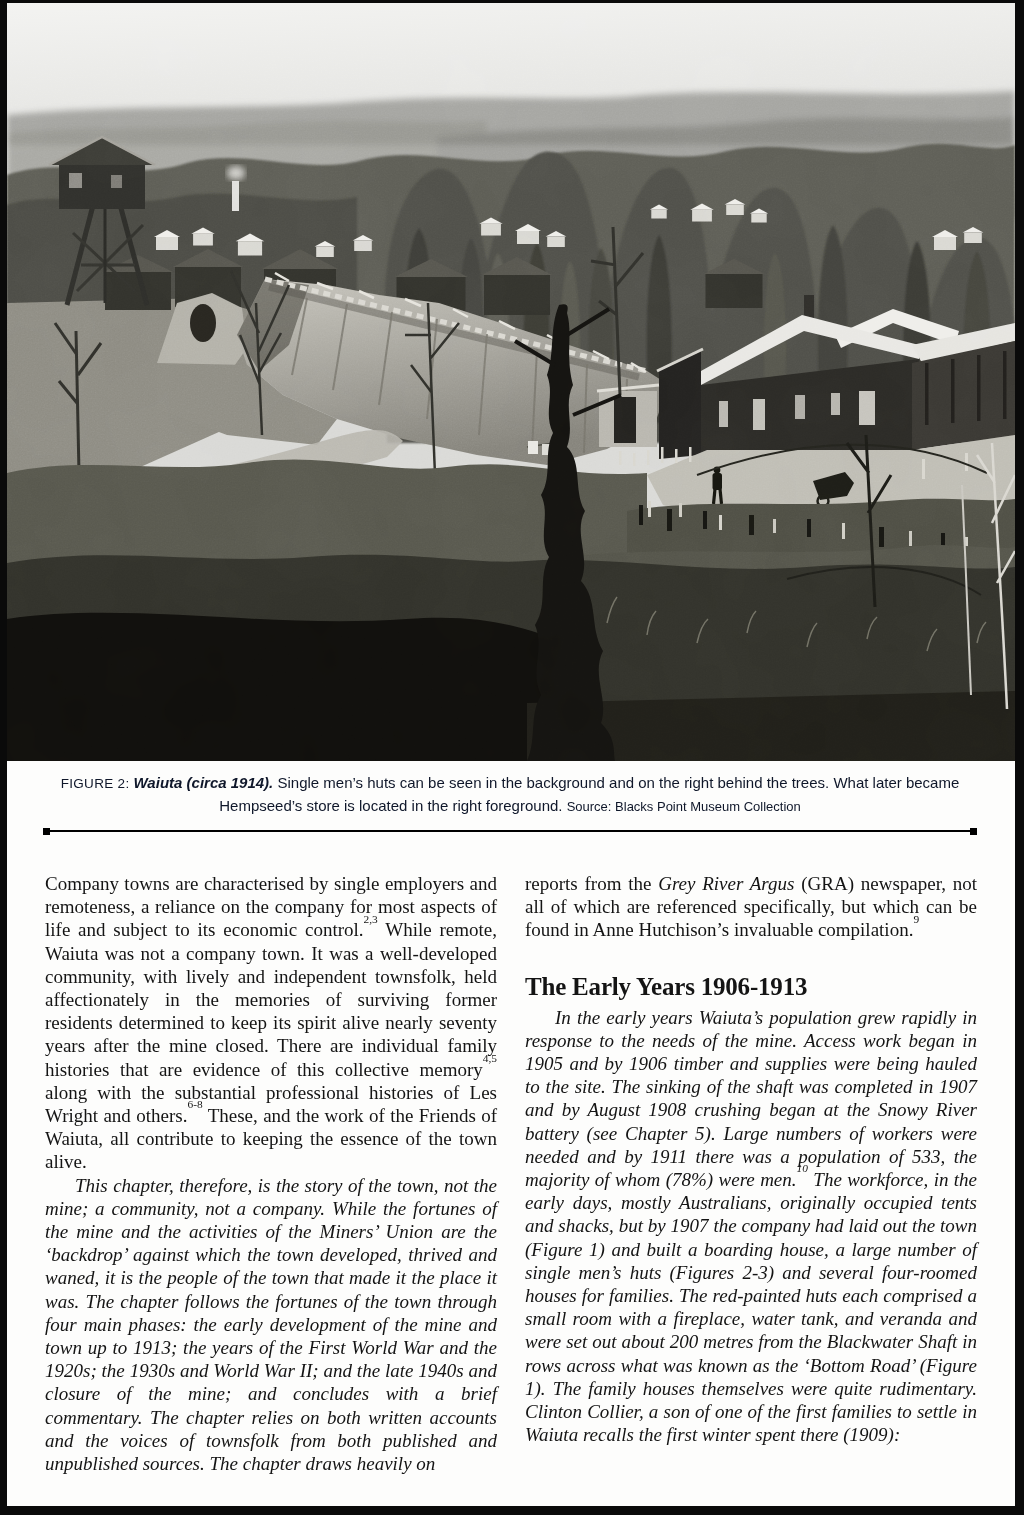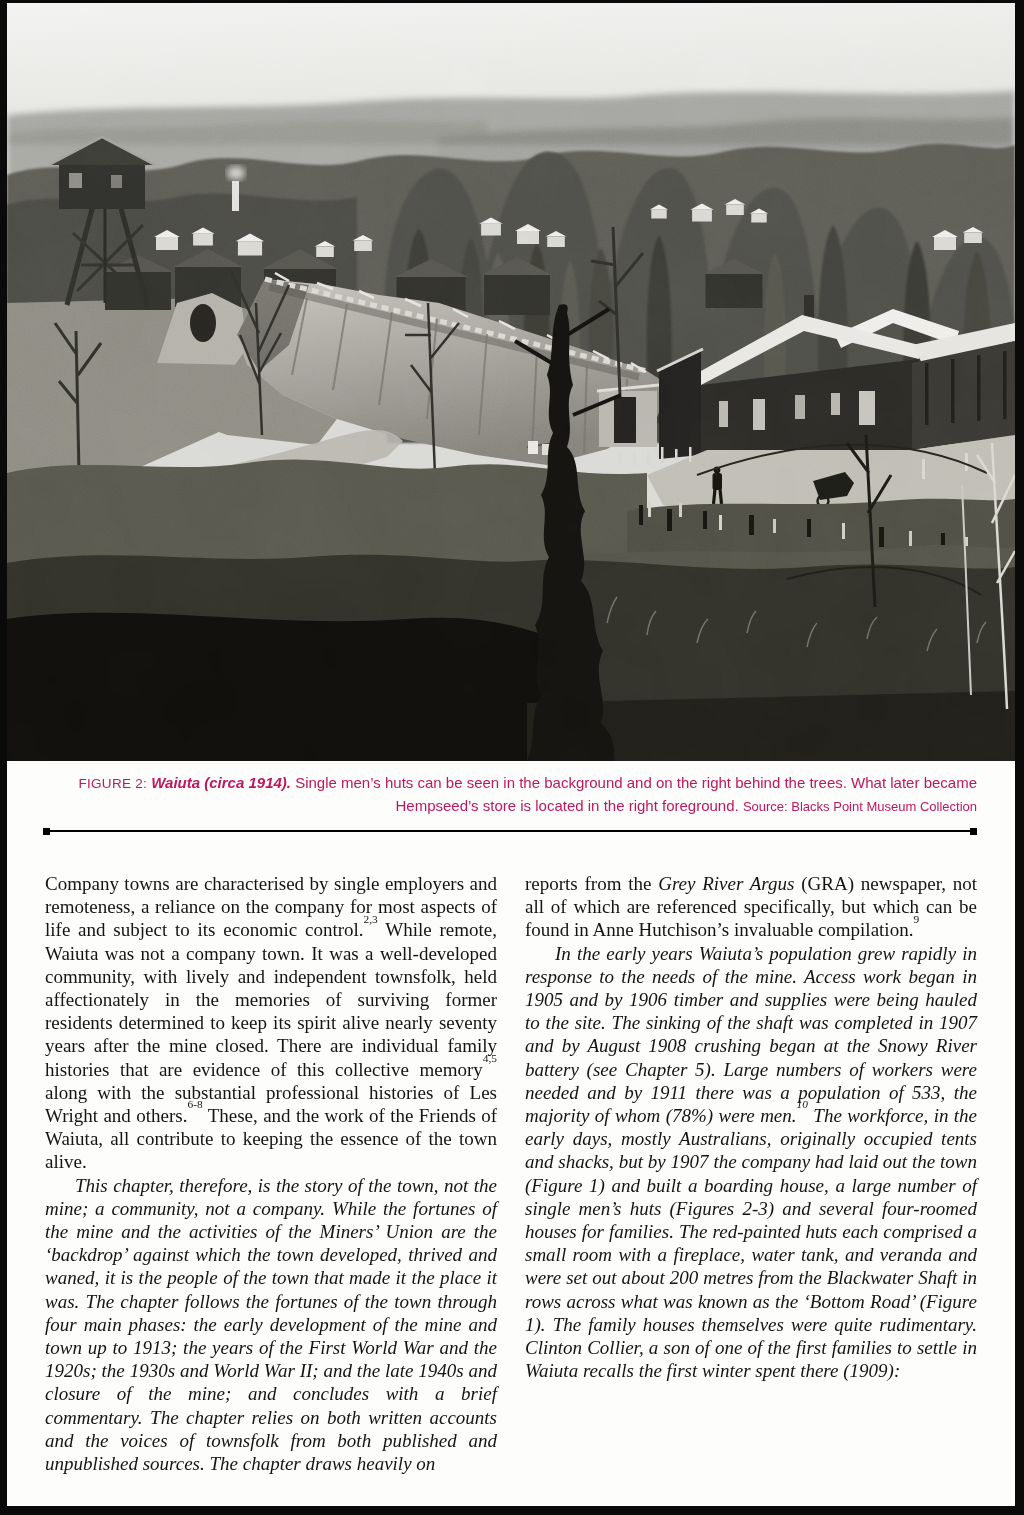--- a/index.html
+++ b/index.html
@@ -3,21 +3,21 @@
 <meta charset="utf-8">
 <style>
   html,body{margin:0;padding:0;background:#ffffff;}
   body{width:1024px;height:1515px;position:relative;font-family:"Liberation Serif",serif;color:#141414;}
   .frame{position:absolute;inset:0;box-sizing:border-box;
     border-top:3px solid #0a0a0a;border-left:7px solid #0a0a0a;
     border-right:9px solid #0a0a0a;border-bottom:9px solid #0a0a0a;
     background:#fdfdfc;overflow:hidden;}
   .photo{width:1008px;height:758px;display:block;background:#d9d9d6;}
   .caption{margin:11px 38px 0 36px;font-family:"Liberation Sans",sans-serif;
-    font-size:15px;line-height:22px;color:#be185d;text-align:right;}
+    font-size:15px;line-height:22px;color:#0f172a;text-align:center;}
   .cap-label{font-size:13.5px;letter-spacing:.3px;}
   .cap-title{font-weight:bold;font-style:italic;}
   .cap-src{font-size:13px;}
   .divider{margin:9px 38px 0 36px;display:flex;align-items:center;height:8px;}
   .divider .sq{width:7px;height:7px;background:#000;flex:0 0 auto;}
   .divider .ln{flex:1;height:2px;background:#000;}
   .columns{display:flex;gap:28px;margin:37px 38px 0 38px;}
   .col{width:453px;font-size:19px;line-height:23.2px;text-align:justify;
     text-justify:inter-word;}
   .col p{margin:0;}
@@ -277,17 +277,18 @@
 
   <div class="columns">
 
     <div class="col">
       <p><span>Company towns are characterised by single employers and remoteness, a reliance on the company for most aspects of life and subject to its economic control.</span><sup>2,3</sup><span> While remote, Waiuta was not a company town. It was a well-developed community, with lively and independent townsfolk, held affectionately in the memories of surviving former residents determined to keep its spirit alive nearly seventy years after the mine closed. There are individual family histories that are evidence of this collective memory</span><sup>4,5</sup><span> along with the substantial professional histories of Les Wright and others.</span><sup>6-8</sup><span> These, and the work of the Friends of Waiuta, all contribute to keeping the essence of the town alive.</span></p>
       <p class="indent">This chapter, therefore, is the story of the town, not the mine; a community, not a company. While the fortunes of the mine and the activities of the Miners’ Union are the ‘backdrop’ against which the town developed, thrived and waned, it is the people of the town that made it the place it was. The chapter follows the fortunes of the town through four main phases: the early development of the mine and town up to 1913; the years of the First World War and the 1920s; the 1930s and World War II; and the late 1940s and closure of the mine; and concludes with a brief commentary. The chapter relies on both written accounts and the voices of townsfolk from both published and unpublished sources. The chapter draws heavily on</p>
     </div>
 
     <div class="col">
       <p><span>reports from the </span><span class="it">Grey River Argus</span><span> (GRA) newspaper, not all of which are referenced specifically, but which can be found in Anne Hutchison’s invaluable compilation.</span><sup>9</sup></p>
+      <h2 class="section">The Early Years 1906-1913</h2>
       <p class="indent"><span>In the early years Waiuta’s population grew rapidly in response to the needs of the mine. Access work began in 1905 and by 1906 timber and supplies were being hauled to the site. The sinking of the shaft was completed in 1907 and by August 1908 crushing began at the Snowy River battery (see Chapter 5). Large numbers of workers were needed and by 1911 there was a population of 533, the majority of whom (78%) were men.</span><sup>10</sup><span> The workforce, in the early days, mostly Australians, originally occupied tents and shacks, but by 1907 the company had laid out the town (Figure 1) and built a boarding house, a large number of single men’s huts (Figures 2-3) and several four-roomed houses for families. The red-painted huts each comprised a small room with a fireplace, water tank, and veranda and were set out about 200 metres from the Blackwater Shaft in rows across what was known as the ‘Bottom Road’ (Figure 1). The family houses themselves were quite rudimentary. Clinton Collier, a son of one of the first families to settle in Waiuta recalls the first winter spent there (1909):</span></p>
     </div>
 
   </div>
 </div>
 
 </body></html>

